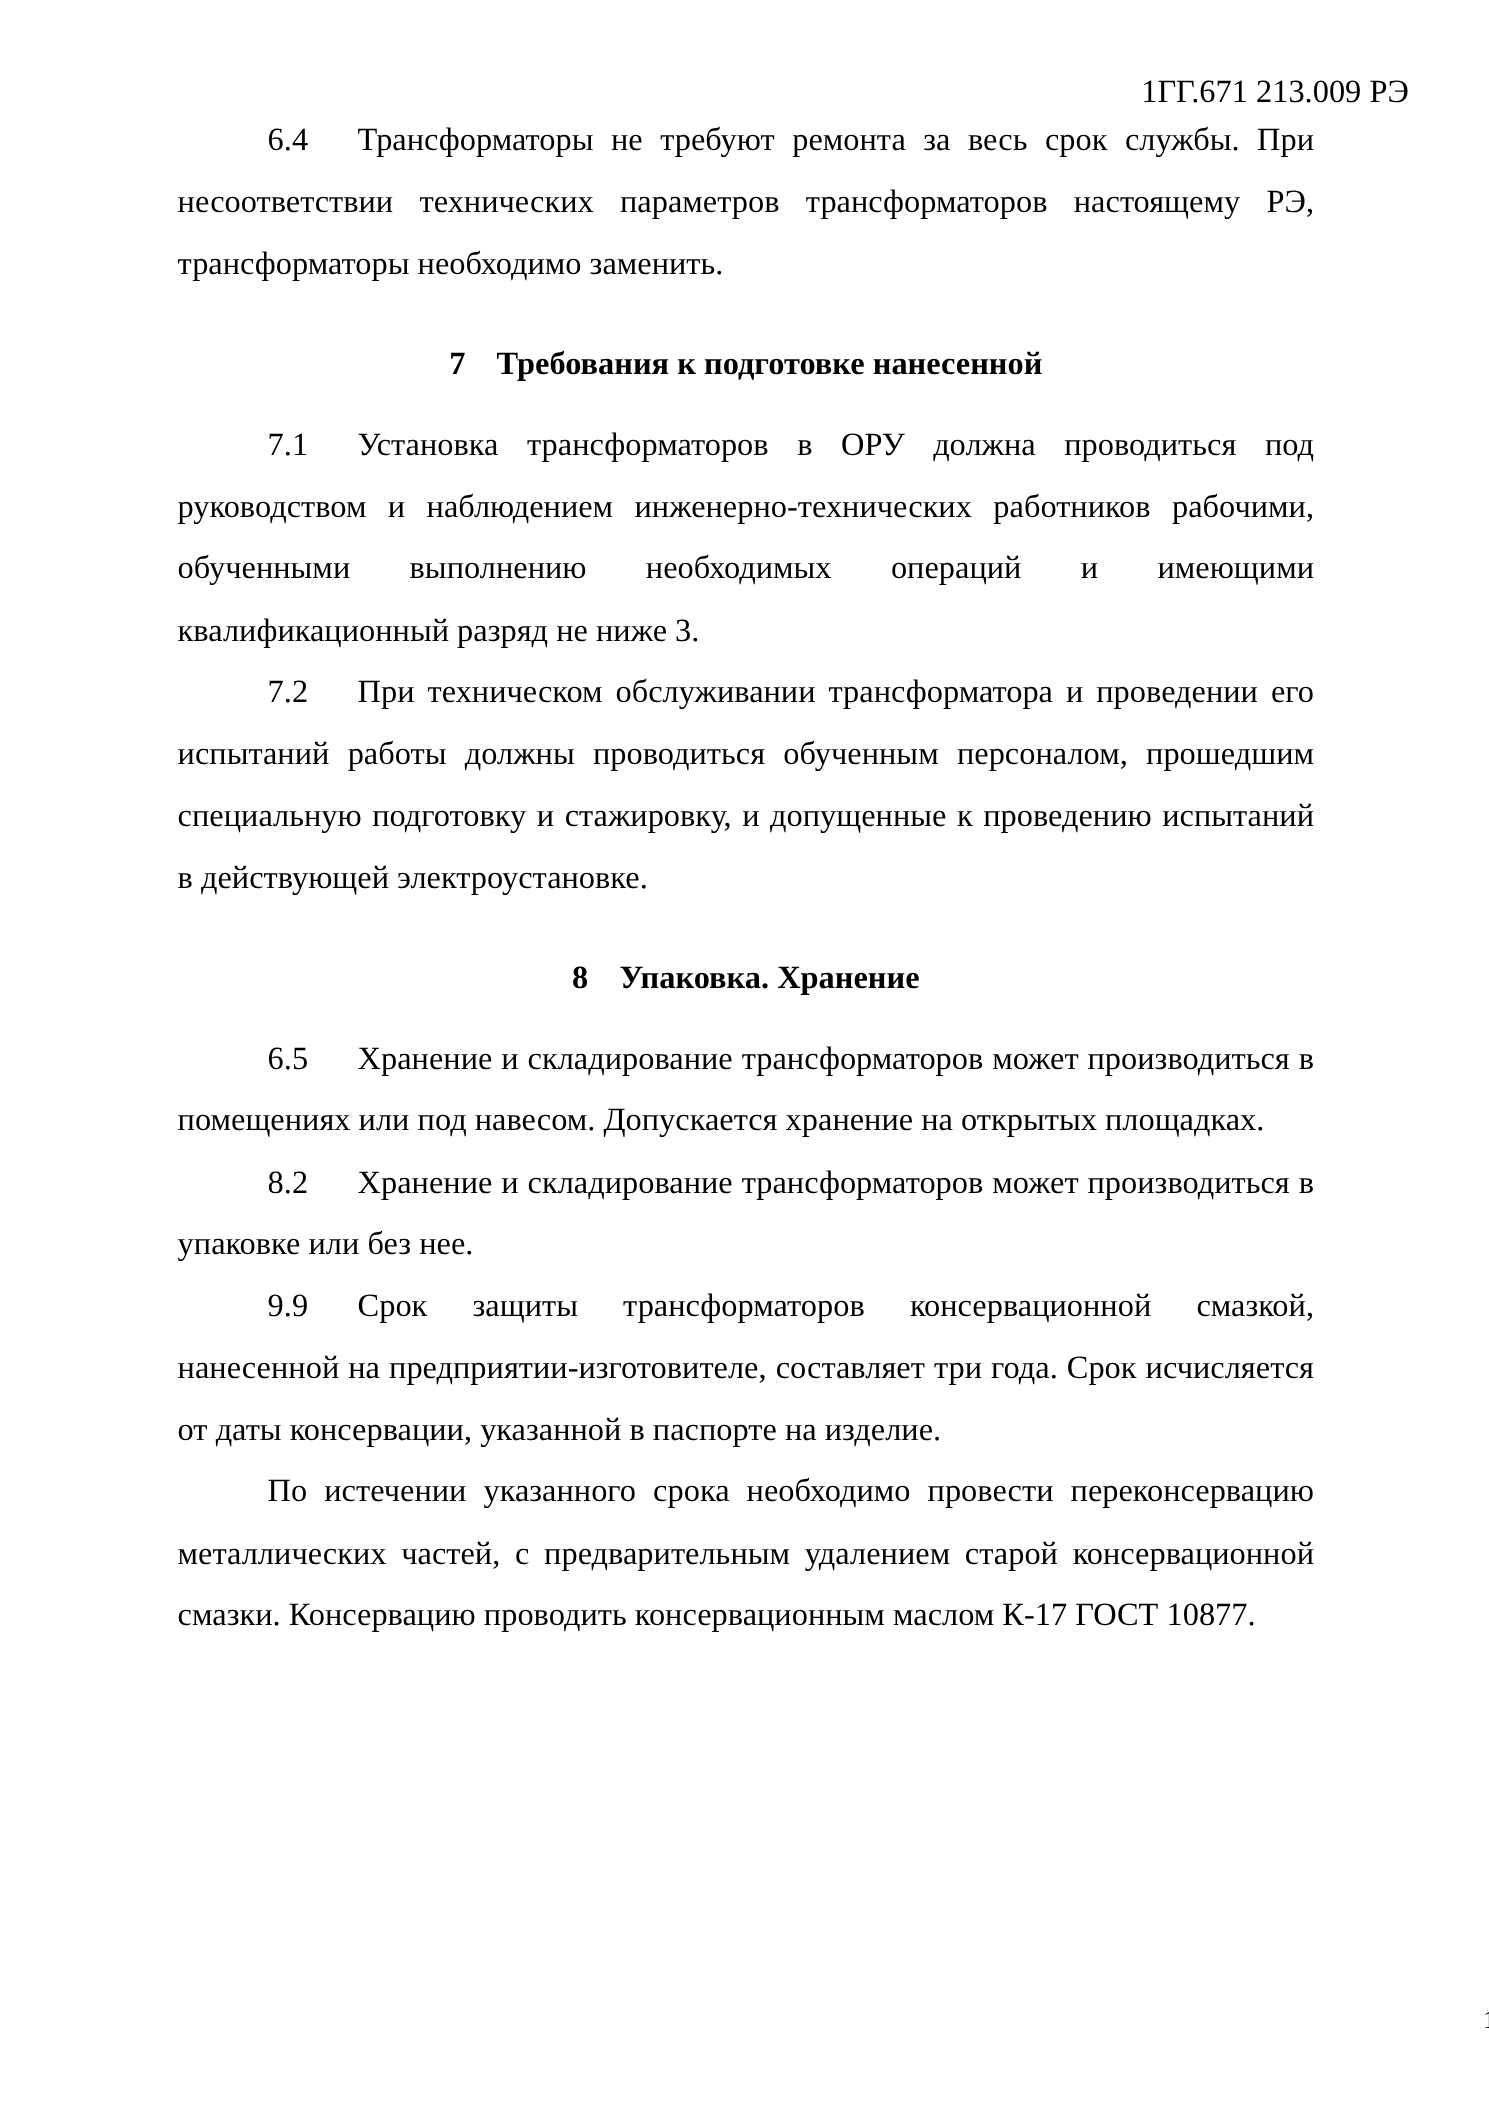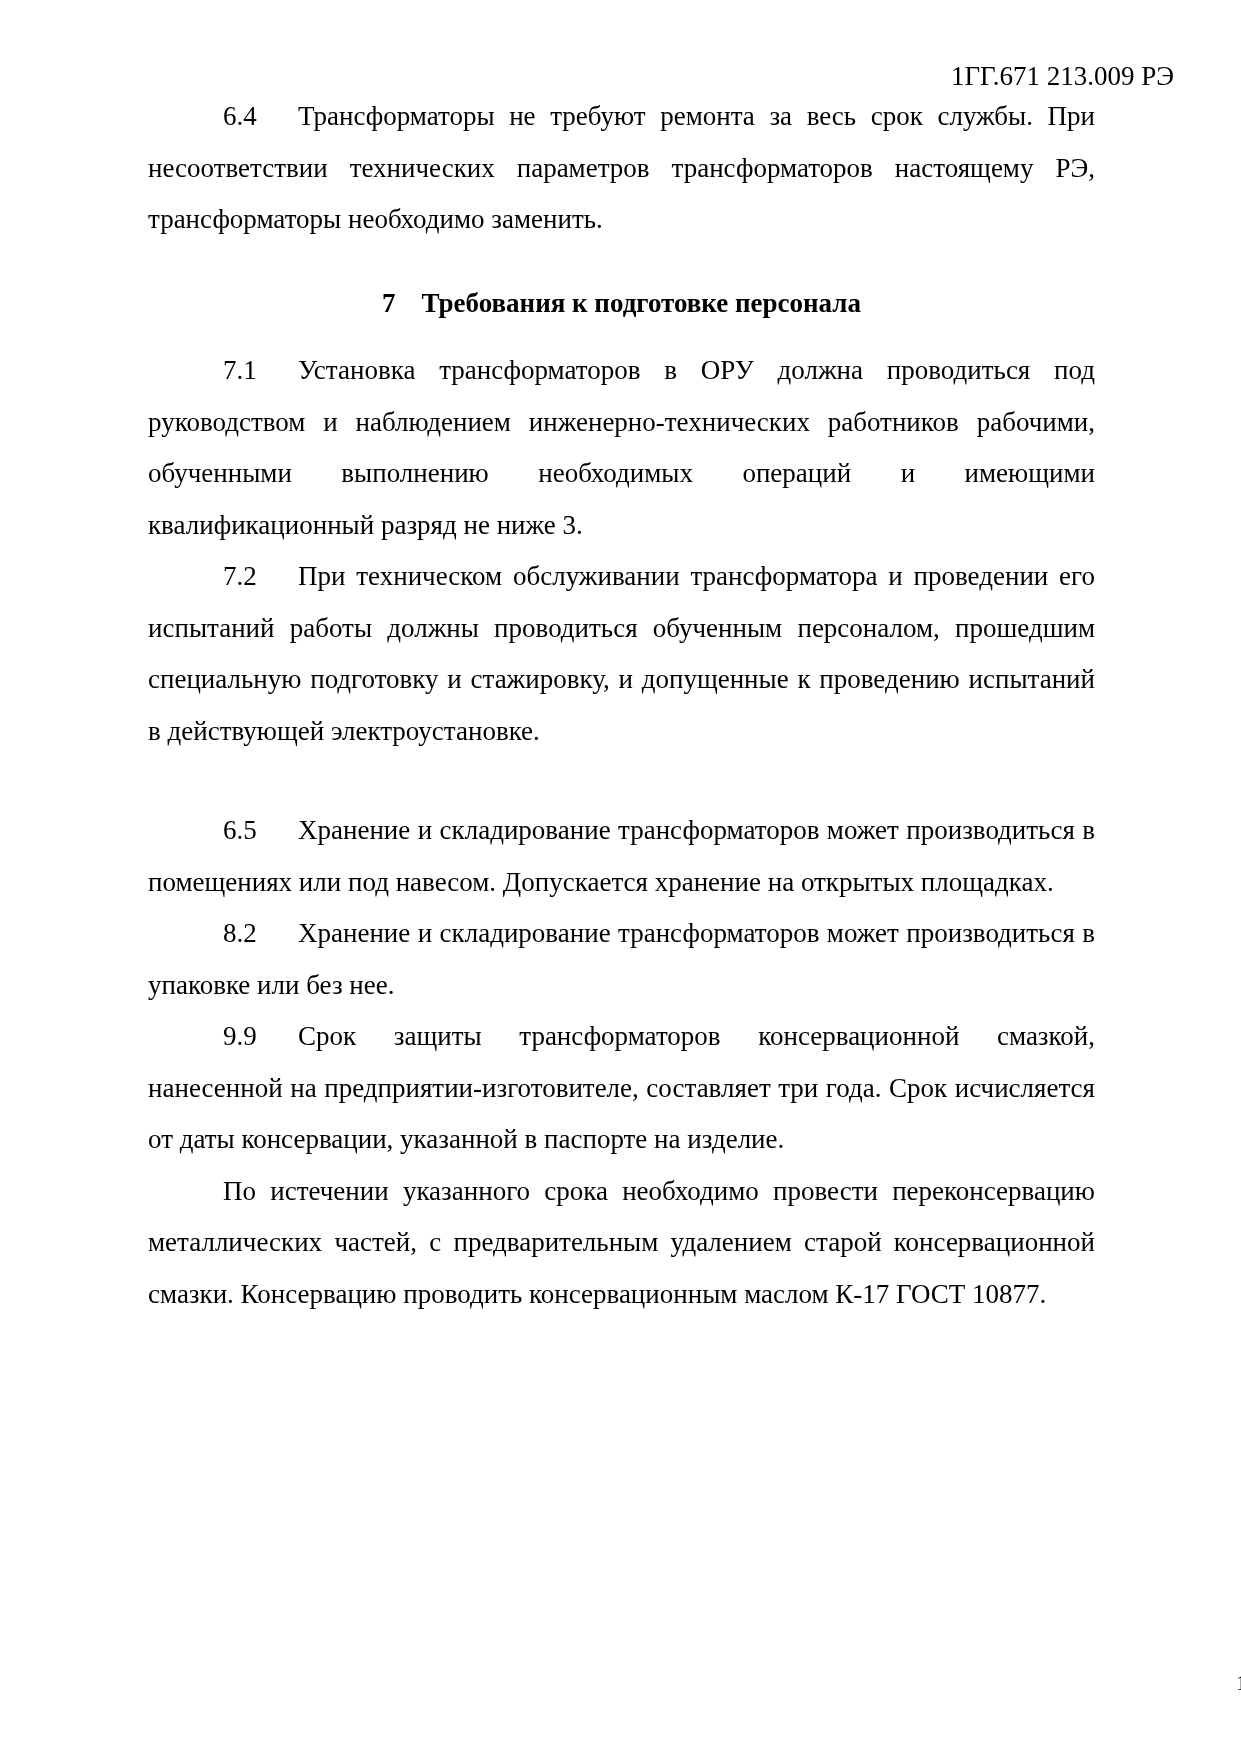--- a/index.html
+++ b/index.html
@@ -75,28 +75,29 @@
 
 <div class="page">
 
   <div class="doc-code">1ГГ.671 213.009 РЭ</div>
 
   <div class="content">
 
     <p class="para"><span class="num">6.4</span><span>Трансформаторы не требуют ремонта за весь срок службы. При несоответствии технических параметров трансформаторов настоящему РЭ, трансформаторы необходимо заменить.</span></p>
 
     <div class="gap-before-heading"></div>
-    <p class="heading"><span class="hnum">7</span><span>Требования к подготовке персонала</span></p>
+    <p class="heading"><span class="hnum">7</span><span>Требования к подготовке нанесенной</span></p>
     <div class="gap-after-heading"></div>
 
     <p class="para"><span class="num">7.1</span><span>Установка трансформаторов в ОРУ должна проводиться под руководством и наблюдением инженерно-технических работников рабочими, обученными выполнению необходимых операций и имеющими квалификационный разряд не ниже 3.</span></p>
 
     <p class="para"><span class="num">7.2</span><span>При техническом обслуживании трансформатора и проведении его испытаний работы должны проводиться обученным персоналом, прошедшим специальную подготовку и стажировку, и допущенные к проведению испытаний в действующей электроустановке.</span></p>
 
     <div class="gap-before-heading"></div>
+    <p class="heading"><span class="hnum">8</span><span>Упаковка. Хранение</span></p>
     <div class="gap-after-heading"></div>
 
     <p class="para"><span class="num">6.5</span><span>Хранение и складирование трансформаторов может производиться в помещениях или под навесом. Допускается хранение на открытых площадках.</span></p>
 
     <p class="para"><span class="num">8.2</span><span>Хранение и складирование трансформаторов может производиться в упаковке или без нее.</span></p>
 
 
 
     <p class="para"><span class="num">9.9</span><span>Срок защиты трансформаторов консервационной смазкой, нанесенной на предприятии-изготовителе, составляет три года. Срок исчисляется от даты консервации, указанной в паспорте на изделие.</span></p>
 

